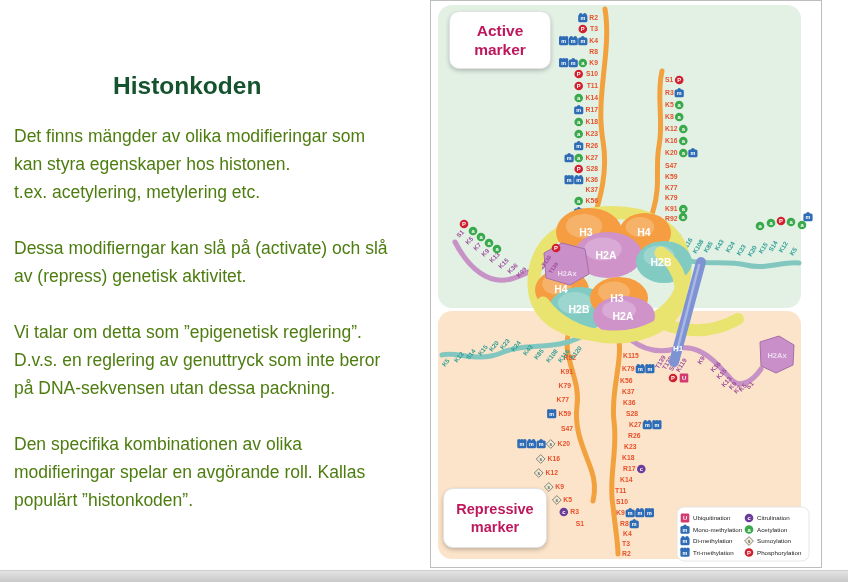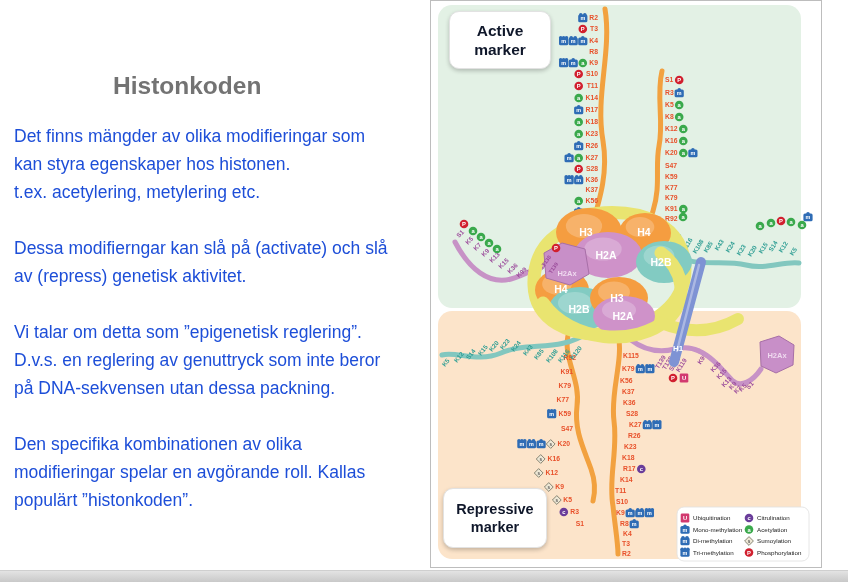--- a/index.html
+++ b/index.html
@@ -1,23 +1,23 @@
 <!DOCTYPE html>
 <html><head>
 <meta charset="utf-8">
 <style>
   html,body{margin:0;padding:0;}
   body{width:848px;height:582px;background:#ffffff;font-family:"Liberation Sans",sans-serif;position:relative;overflow:hidden;}
   .slide{position:absolute;left:0;top:0;width:848px;height:570px;background:#ffffff;}
-  .title{position:absolute;left:113px;top:72px;font-size:24.5px;font-weight:bold;color:#737373;}
-  .bodytext{position:absolute;left:14px;top:122px;width:440px;font-size:17.5px;line-height:28px;color:#1d4ed8;white-space:pre-line;}
+  .title{position:absolute;left:113px;top:72px;font-size:24.5px;font-weight:bold;color:#14532d;}
+  .bodytext{position:absolute;left:14px;top:122px;width:440px;font-size:17.5px;line-height:28px;color:#4d7c0f;white-space:pre-line;}
   .diagram{position:absolute;left:430px;top:0;width:392px;height:568px;background:#ffffff;border:1px solid #bdbdbd;box-sizing:border-box;}
   .marker-box{position:absolute;background:#ffffff;border:1px solid #e2e2e2;border-radius:10px;
     box-shadow:0 2px 4px rgba(0,0,0,0.22);display:flex;align-items:center;justify-content:center;
-    text-align:center;font-weight:bold;color:#0f172a;white-space:pre-line;line-height:1.25;}
+    text-align:center;font-weight:bold;color:#be185d;white-space:pre-line;line-height:1.25;}
   .marker-active{left:18px;top:10px;width:100px;height:56px;font-size:15.5px;}
   .marker-repressive{left:12px;top:487px;width:102px;height:58px;font-size:14.5px;}
   .bottom-strip{position:absolute;left:0;top:570px;width:848px;height:12px;
     background:linear-gradient(#e3e3e3,#c6c6c6);border-top:1px solid #cfcfcf;}
   svg{display:block;}
   svg text{font-family:"Liberation Sans",sans-serif;}
 </style>
 </head>
 <body>
 

